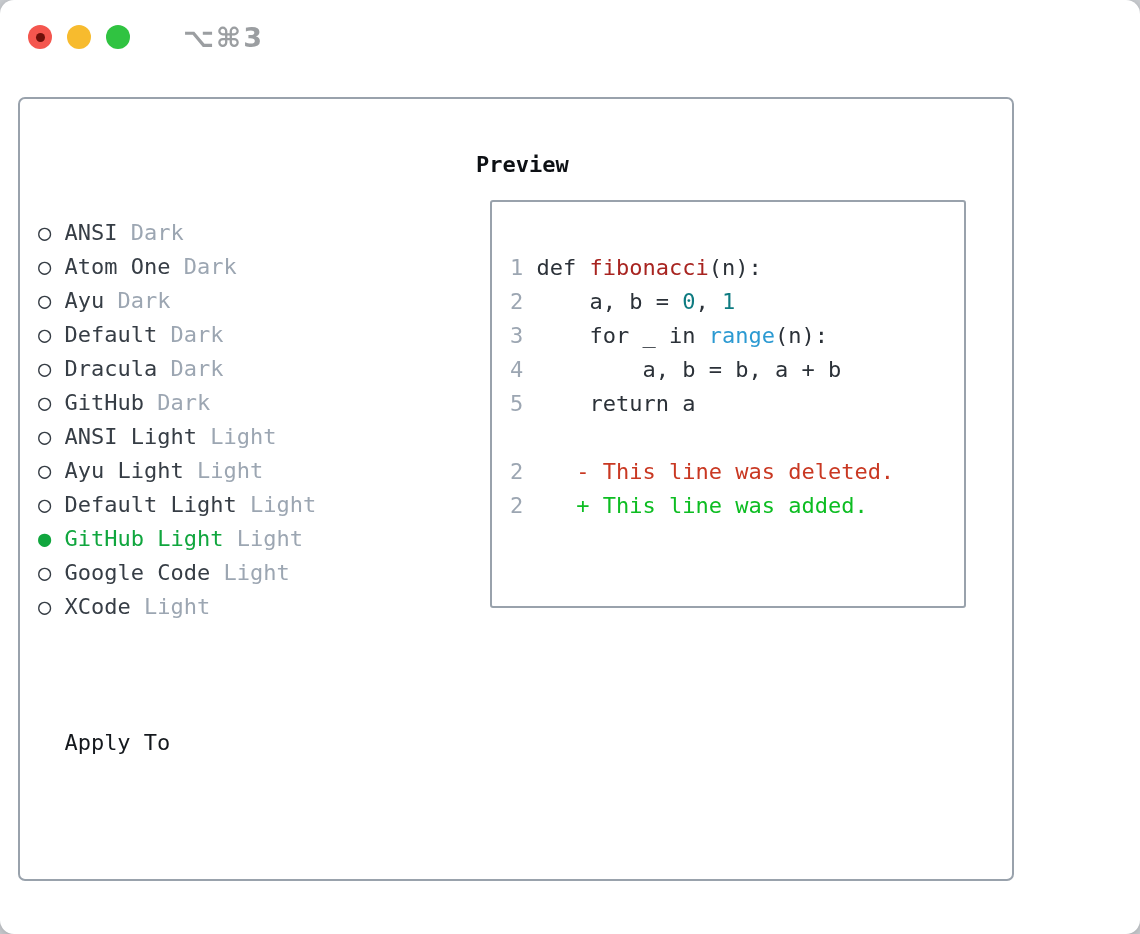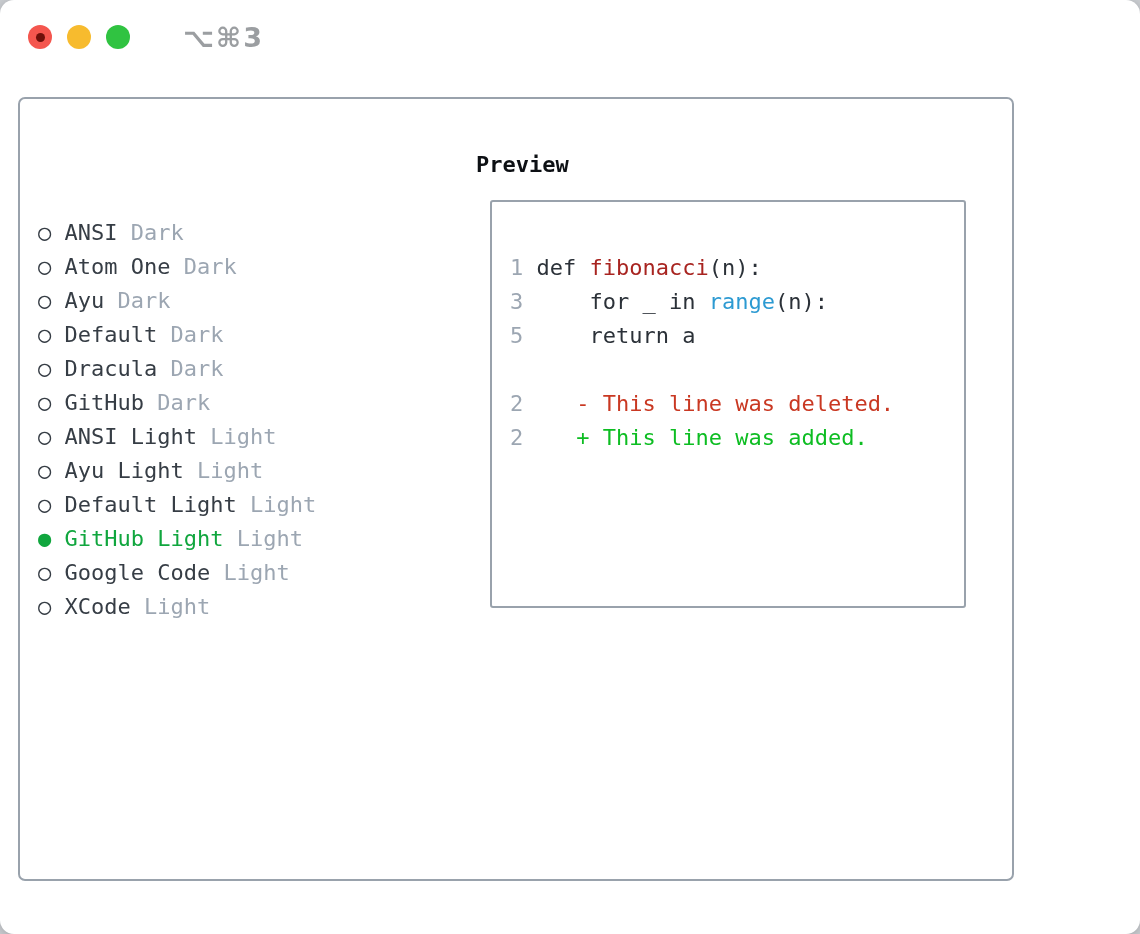--- a/index.html
+++ b/index.html
@@ -75,28 +75,31 @@
     </div>
     <div class="light yellow"></div>
     <div class="light green"></div>
     <div class="win-title">⌥⌘3</div>
   </div>
 
   <div class="panel">
 
     <div class="left-col">
       <div id="theme-rows"><div class="row"><span class="marker">○ </span><span class="name">ANSI</span><span class="variant"> Dark</span></div><div class="row"><span class="marker">○ </span><span class="name">Atom One</span><span class="variant"> Dark</span></div><div class="row"><span class="marker">○ </span><span class="name">Ayu</span><span class="variant"> Dark</span></div><div class="row"><span class="marker">○ </span><span class="name">Default</span><span class="variant"> Dark</span></div><div class="row"><span class="marker">○ </span><span class="name">Dracula</span><span class="variant"> Dark</span></div><div class="row"><span class="marker">○ </span><span class="name">GitHub</span><span class="variant"> Dark</span></div><div class="row"><span class="marker">○ </span><span class="name">ANSI Light</span><span class="variant"> Light</span></div><div class="row"><span class="marker">○ </span><span class="name">Ayu Light</span><span class="variant"> Light</span></div><div class="row"><span class="marker">○ </span><span class="name">Default Light</span><span class="variant"> Light</span></div><div class="row"><span class="marker sel">● </span><span class="sel">GitHub Light</span><span class="variant"> Light</span></div><div class="row"><span class="marker">○ </span><span class="name">Google Code</span><span class="variant"> Light</span></div><div class="row"><span class="marker">○ </span><span class="name">XCode</span><span class="variant"> Light</span></div></div>
+      <div class="apply-hdr">Apply To</div>
       <div id="apply-rows"><div class="row"></div></div>
       
     </div>
 
     <div class="preview-title">Preview</div>
     <div class="preview-box" id="code-lines">
         <div class="cline"><span class="ln">1 </span><span class="code">def </span><span class="func">fibonacci</span><span class="code">(n):</span></div>
+        <div class="cline"><span class="ln">2 </span><span class="code">    a, b = </span><span class="num">0</span><span class="code">, </span><span class="num">1</span></div>
         <div class="cline"><span class="ln">3 </span><span class="code">    for _ in </span><span class="builtin">range</span><span class="code">(n):</span></div>
+        <div class="cline"><span class="ln">4 </span><span class="code">        a, b = b, a + b</span></div>
         <div class="cline"><span class="ln">5 </span><span class="code">    return a</span></div>
         <div class="cline"></div>
         <div class="cline"><span class="ln">2 </span><span class="del">   - This line was deleted.</span></div>
         <div class="cline"><span class="ln">2 </span><span class="add">   + This line was added.</span></div>
       </div>
 
   </div>
 </div>
 
 </body></html>

